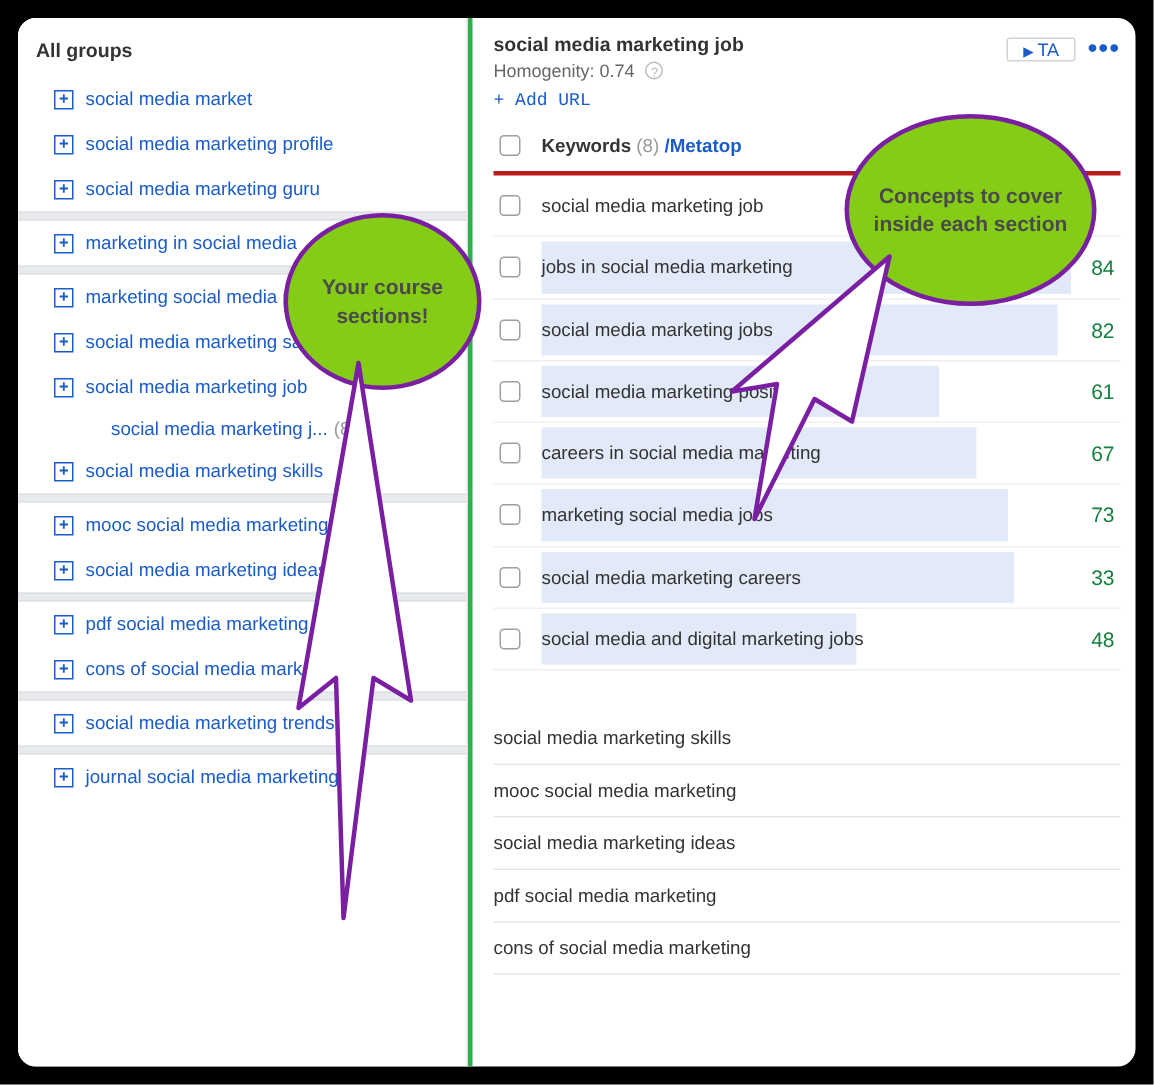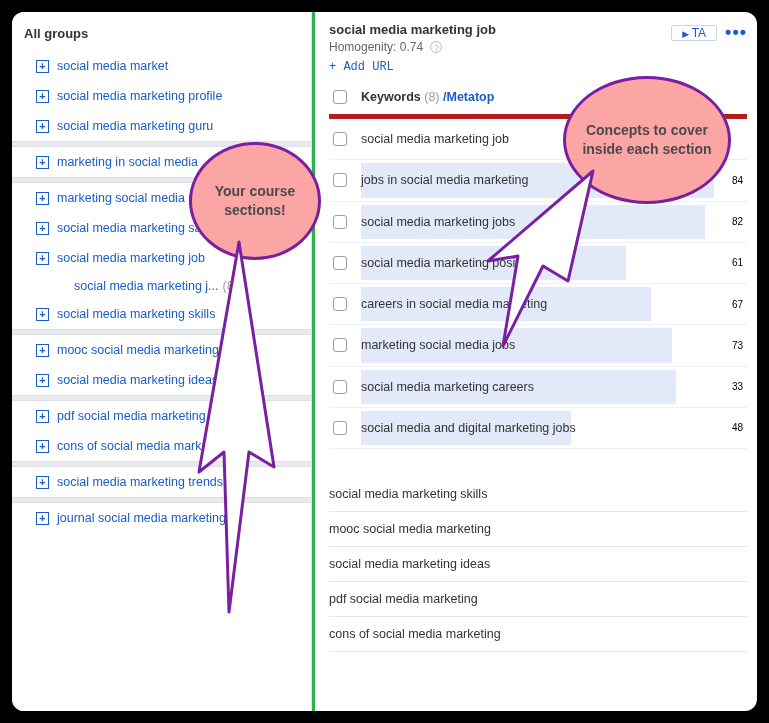--- a/index.html
+++ b/index.html
@@ -129,21 +129,21 @@
       font-size: 12px;
       color: #1a5cc8;
       margin: 6px 0 0 0;
       cursor: pointer;
       font-family: Liberation Mono, monospace;
     }
     .kw-header {
       display: flex;
       align-items: center;
       padding: 10px 4px 10px 4px;
-      border-bottom: 5px solid #b91c1c;
+      border-bottom: 3px solid #b91c1c;
       margin-top: 6px;
       text-align: right;
     }
     .chk {
       width: 14px;
       height: 14px;
       border: 1.5px solid #9aa0a6;
       border-radius: 3px;
       margin-right: 14px;
       flex-shrink: 0;
@@ -162,22 +162,22 @@
       padding: 12px 4px;
       border-bottom: 1px solid #eef0f3;
       font-size: 12.5px;
       color: #333;
       position: relative;
     }
     .kw-text { flex: 1; line-height: 1.3; padding-right: 8px; }
     .kw-val {
       width: 50px;
       text-align: right;
-      color: #000000;
-      font-size: 10px;
+      color: #15803d;
+      font-size: 14px;
     }
     .kw-row-bar { z-index: 0; }
     .kw-row-bar .overlay {
       position: absolute;
       left: 32px;
       top: 3px;
       bottom: 3px;
       background: #e2e9f8;
       z-index: -1;
     }
@@ -191,21 +191,21 @@
       border-bottom: 1px solid #e4e7eb;
     }
 
     
     .callout {
       position: absolute;
       z-index: 50;
     }
     .bubble {
       position: relative;
-      background: #fca5a5;
+      background: #84cc16;
       border: 3px solid #7b1fa2;
       border-radius: 50%;
       display: flex;
       align-items: center;
       justify-content: center;
       text-align: center;
       font-size: 14px;
       font-weight: bold;
       color: #4a4a4a;
       line-height: 1.35;

